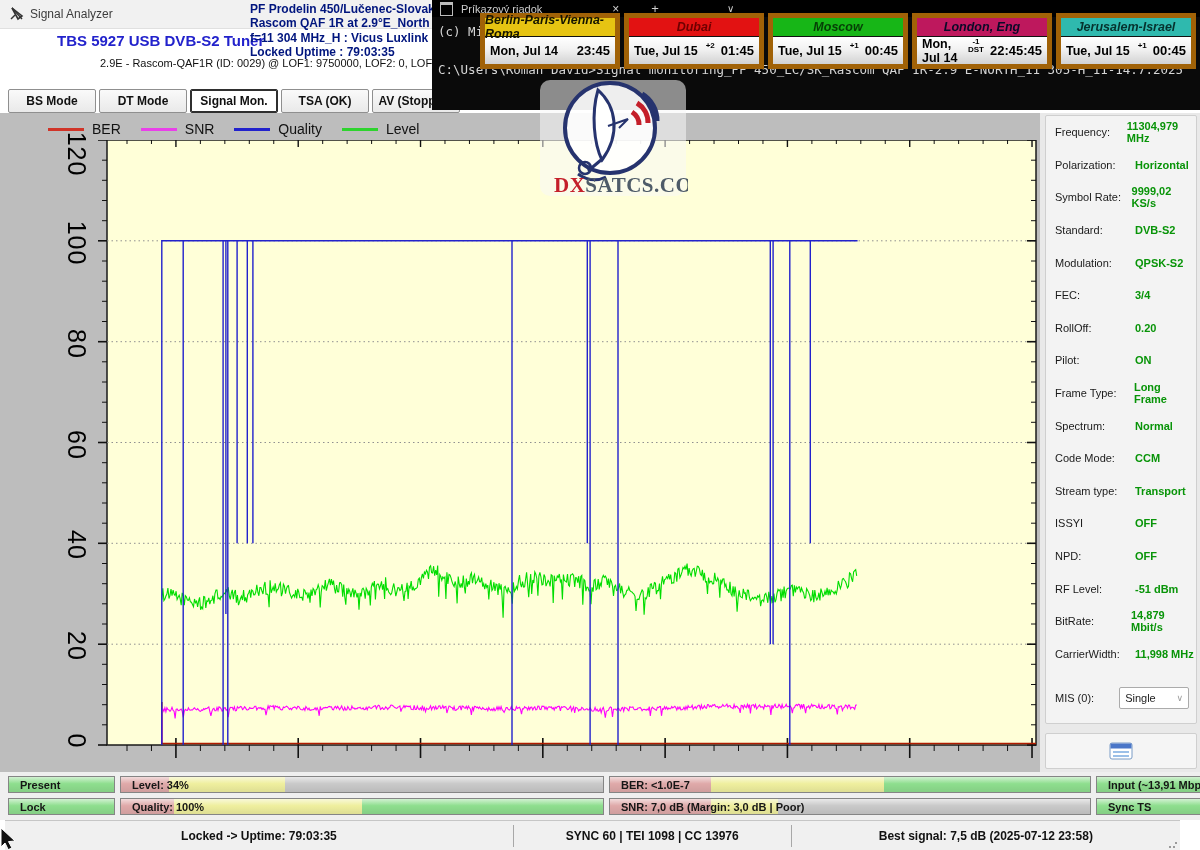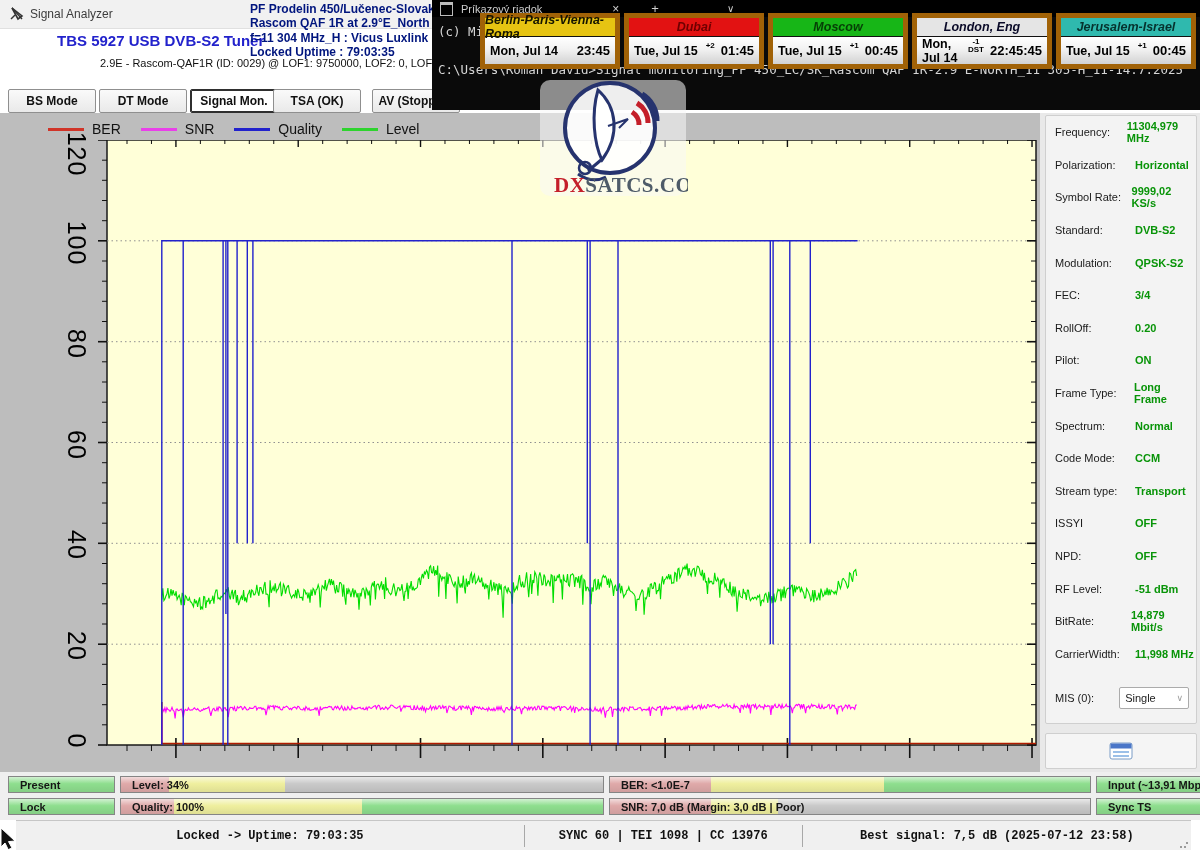--- a/index.html
+++ b/index.html
@@ -71,21 +71,21 @@
   #logo{left:538px;top:78px;z-index:30;}
 
   
   #meters{left:0;top:772px;width:1200px;height:48px;background:#efefef;}
   .mrow{position:absolute;left:8px;height:17px;display:flex;gap:5px;}
   .meter{position:relative;border:1px solid #858585;background:#c9c9c9;overflow:hidden;}
   .seg{position:absolute;top:0;bottom:0;background-image:linear-gradient(rgba(255,255,255,.6),rgba(255,255,255,0) 45%,rgba(0,0,0,.07));}
   .mlabel{position:relative;z-index:2;font-size:11px;font-weight:bold;color:#161616;padding-left:11px;line-height:16px;white-space:nowrap;}
 
   
-  #statusbar{left:16px;top:820px;width:1175px;height:30px;background:#f0f0f0;border-top:1px solid #c6c6c6;display:flex;font-family:Liberation Mono, monospace;}
+  #statusbar{left:5px;top:820px;width:1175px;height:30px;background:#f0f0f0;border-top:1px solid #c6c6c6;display:flex;}
   .sb-sec{display:flex;align-items:center;justify-content:center;font-size:12px;font-weight:bold;color:#111;}
   .sb-sep{width:1px;height:22px;background:#a8a8a8;align-self:center;}
   #grip{position:absolute;right:2px;bottom:2px;width:10px;height:10px;
     background:radial-gradient(circle at 2px 8px,#9a9a9a 1px,transparent 1.5px),
                radial-gradient(circle at 6px 8px,#9a9a9a 1px,transparent 1.5px),
                radial-gradient(circle at 8px 4px,#9a9a9a 1px,transparent 1.5px);}
 </style>
 </head>
 <body>
 
@@ -108,21 +108,21 @@
     <div>PF Prodelin 450/Lučenec-Slovakia</div>
     <div>Rascom QAF 1R at 2.9°E_North</div>
     <div>f=11 304 MHz_H : Vicus Luxlink</div>
     <div>Locked Uptime : 79:03:35</div>
   </div>
 
   <div class="abs" id="tabs">
       <div class="tab" style="left: 8px;">BS Mode</div>
       <div class="tab" style="left: 99px;">DT Mode</div>
       <div class="tab active" style="left: 190px;">Signal Mon.</div>
-      <div class="tab" style="left: 273px;">TSA (OK)</div>
+      <div class="tab" style="left: 281px;">TSA (OK)</div>
       <div class="tab" style="left: 372px;">AV (Stopped)</div>
     </div>
 
   <div class="abs" id="main">
     <div id="legend" class="abs">
         <div class="leg-item">
           <div class="leg-line" style="background: rgb(208, 52, 40);"></div>
           <span>BER</span>
         </div>
         <div class="leg-item">
@@ -430,21 +430,21 @@
           <div class="clock-head" style="background: rgb(23, 182, 23); color: rgb(6, 63, 6);">Moscow</div>
           <div class="clock-body">
             <span class="clock-date">Tue, Jul 15</span>
             <span class="clock-off">
               <div>+1</div>
             </span>
             <span class="clock-time">00:45</span>
           </div>
         </div>
         <div class="clock">
-          <div class="clock-head" style="background: #e5e5e5; color: rgb(10, 10, 40);">London, Eng</div>
+          <div class="clock-head" style="background: #be185d; color: rgb(10, 10, 40);">London, Eng</div>
           <div class="clock-body">
             <span class="clock-date">Mon, Jul 14</span>
             <span class="clock-off">
               <div>-1</div>
               <div>DST</div>
             </span>
             <span class="clock-time">22:45:45</span>
           </div>
         </div>
         <div class="clock">

